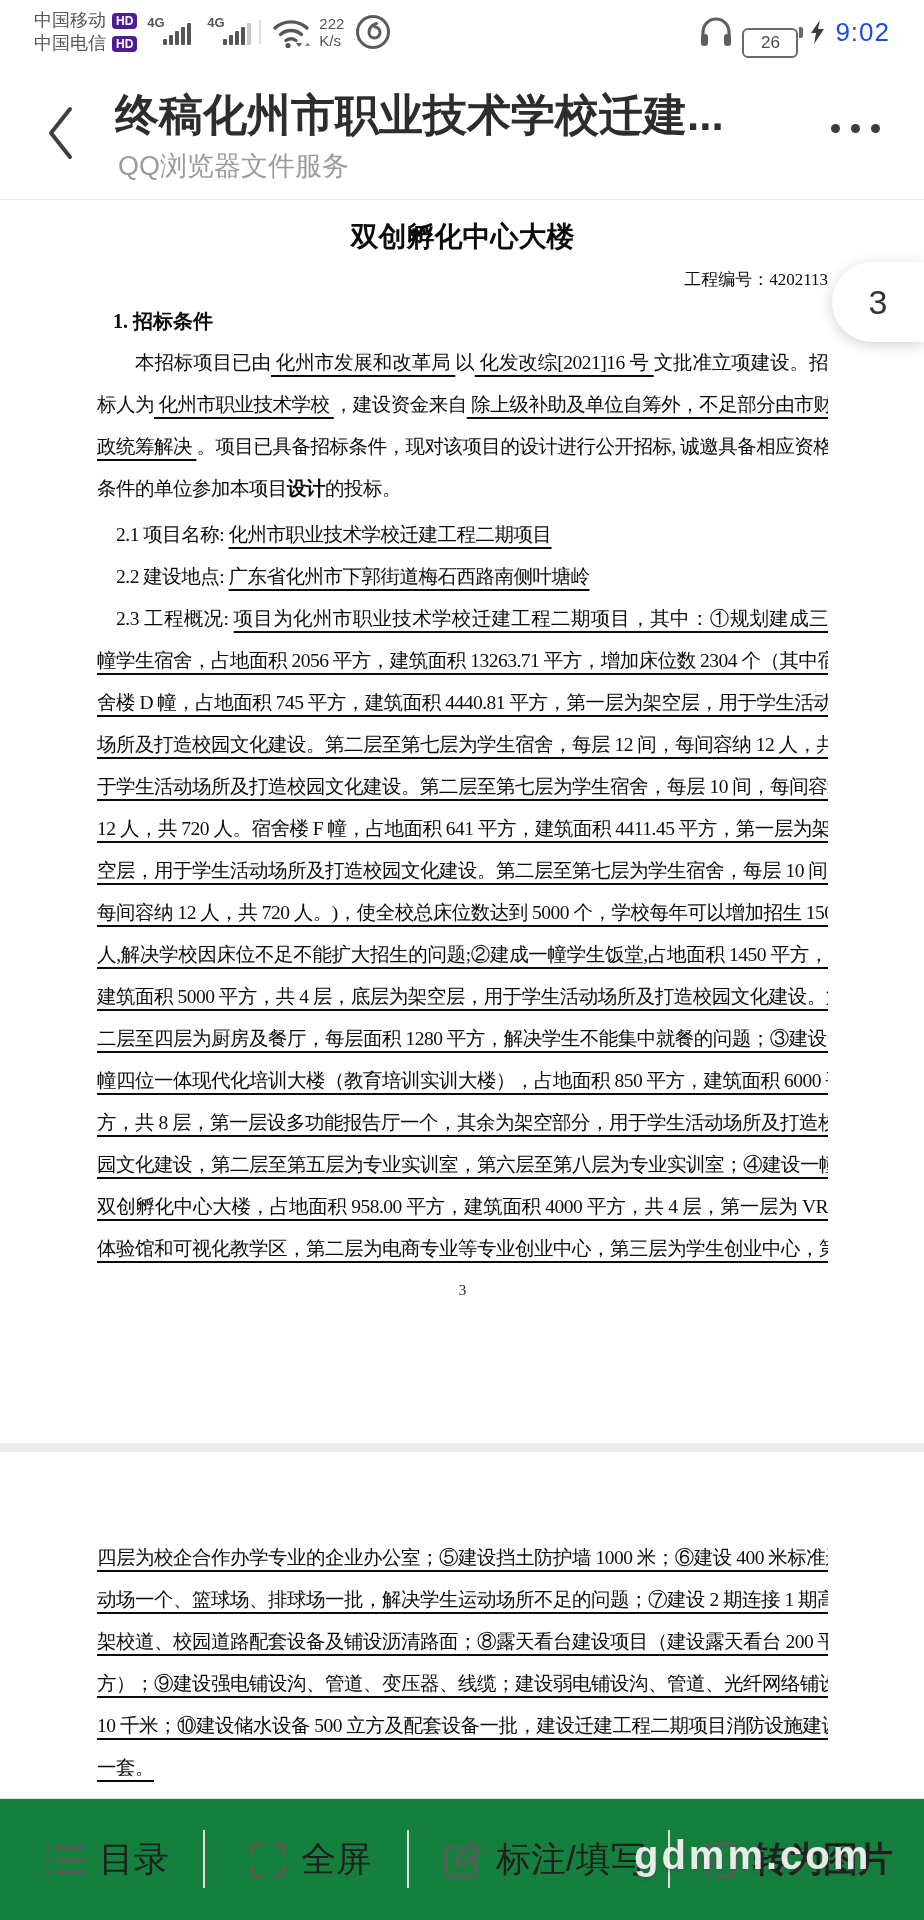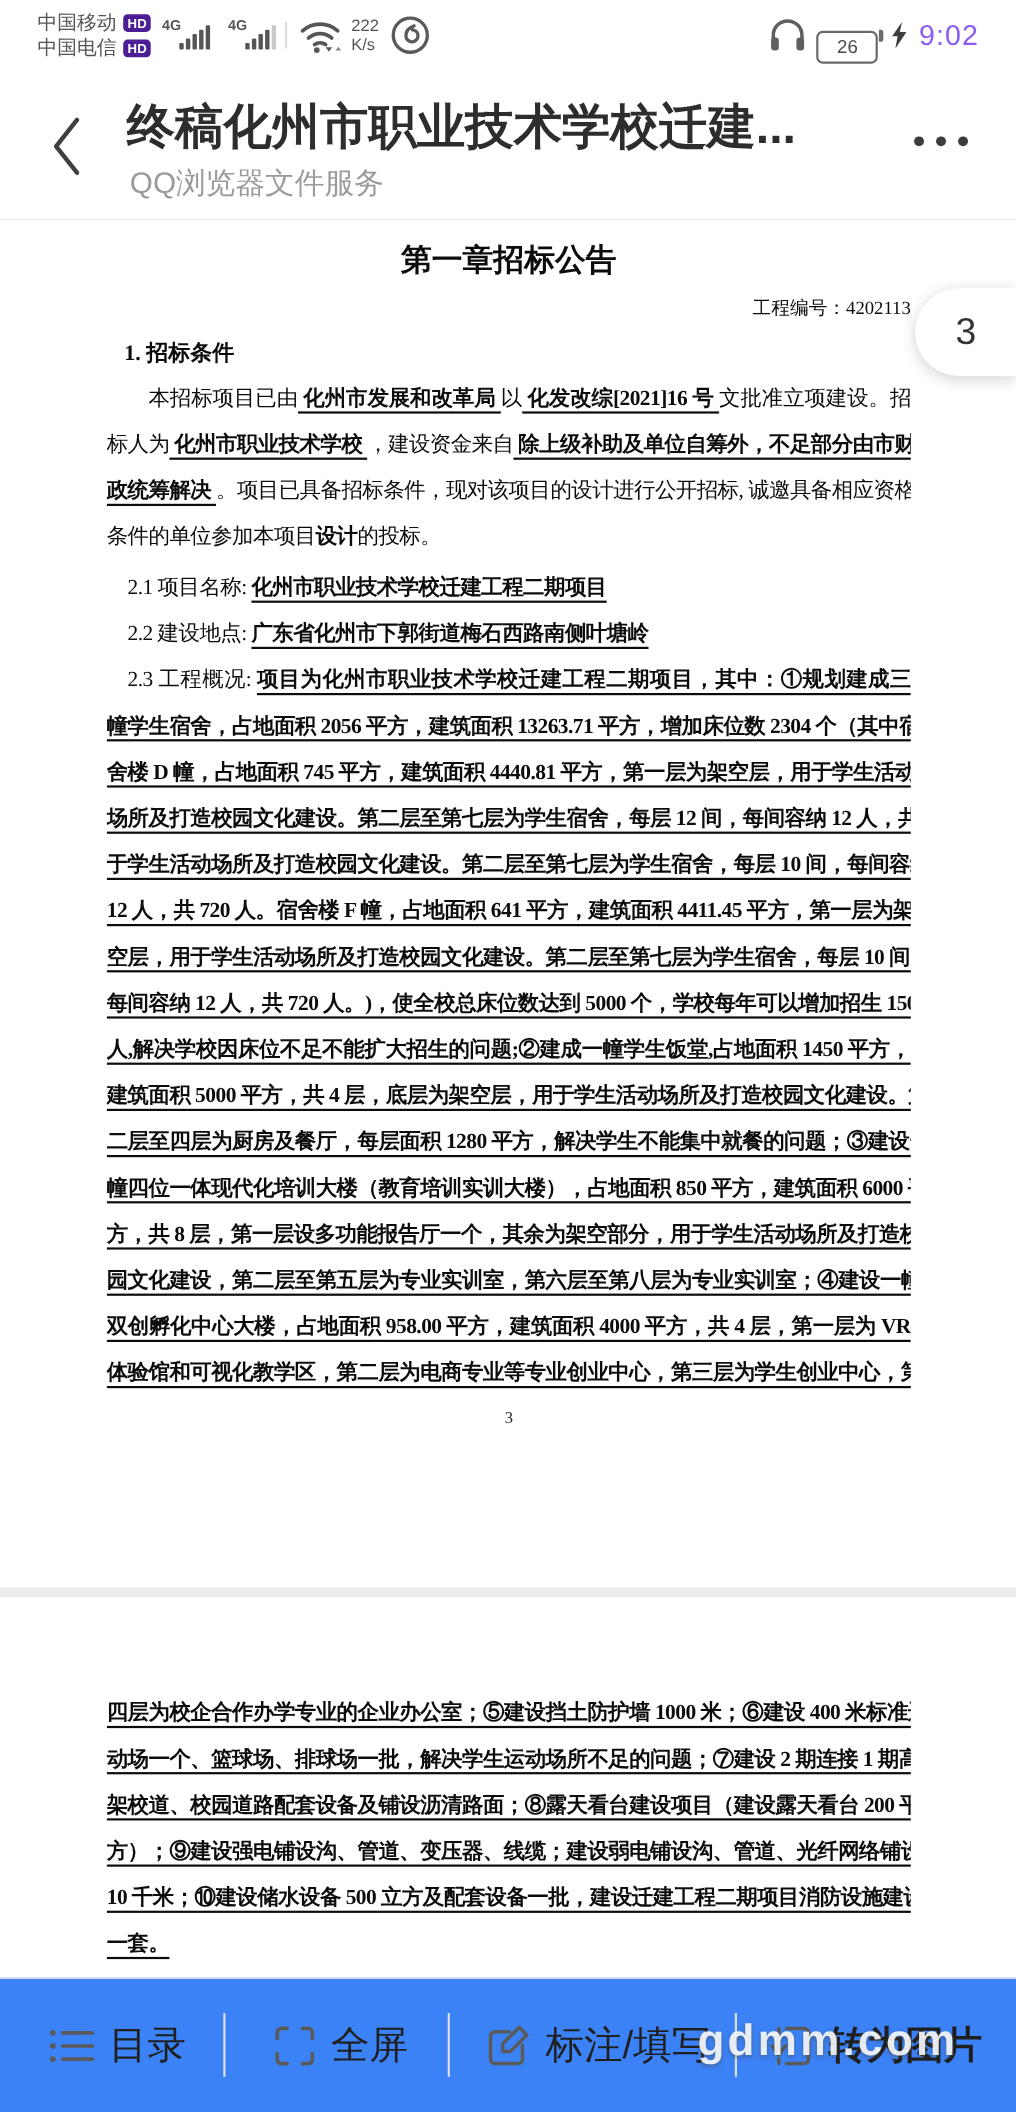--- a/index.html
+++ b/index.html
@@ -22,21 +22,21 @@
   .speed{display:flex;flex-direction:column;align-items:flex-start;margin-left:8px;line-height:17px;}
   .speed .v{font-size:15px;color:#555;}
   .speed .u{font-size:15px;color:#555;}
   .music{margin-left:10px;align-self:center;}
   .sb-spacer{flex:1;}
   .sb-right{display:flex;align-items:center;gap:8px;}
   .battery{display:flex;align-items:center;}
   .batt-body{border:2px solid #6a6a6a;border-radius:6px;width:52px;height:26px;display:flex;
              align-items:center;justify-content:center;font-size:17px;color:#4a4a4a;margin-top:22px;}
   .batt-nub{width:4px;height:11px;background:#6a6a6a;border-radius:0 2px 2px 0;margin-left:1px;}
-  .time{font-size:26px;color:#8b5cf6;margin-left:2px;letter-spacing:1px;}
+  .time{font-size:26px;color:#1d4ed8;margin-left:2px;letter-spacing:1px;}
 
   
   .header{height:140px;position:relative;border-bottom:1px solid #ebebeb;box-sizing:border-box;background:#fff;}
   .back{position:absolute;left:44px;top:44px;width:36px;height:60px;cursor:pointer;}
   .hd-title{position:absolute;left:115px;top:26px;width:660px;font-size:44px;font-weight:600;color:#2d2d2d;
             white-space:nowrap;overflow:hidden;}
   .hd-sub{position:absolute;left:118px;top:88px;font-size:27px;color:#9b9b9b;}
   .menu-dots{position:absolute;right:44px;top:64px;display:flex;gap:11px;cursor:pointer;}
   .menu-dots i{width:9px;height:9px;border-radius:50%;background:#3c3c3c;display:block;}
 
@@ -50,31 +50,31 @@
   .doc-h2{font-size:20px;font-weight:700;line-height:30px;padding-left:16px;}
   .h2-s1{margin-top:14px;}
   .h2-s2{margin-top:4px;}
   .para{margin-top:6px;}
   .items{margin-top:4px;}
   .line{height:42px;line-height:42px;font-size:19.5px;letter-spacing:-0.5px;
         text-align:justify;text-align-last:justify;overflow:hidden;white-space:nowrap;}
   .line.short{text-align-last:left;}
   .seg-n{font-weight:400;}
   .seg-b{font-weight:700;}
-  .seg-u{font-weight:700;text-decoration:underline;text-decoration-thickness:1.5px;text-underline-offset:6px;}
+  .seg-u{font-weight:400;text-decoration:underline;text-decoration-thickness:1.5px;text-underline-offset:6px;}
   .pg-footer{font-size:15px;text-align:center;margin-top:12px;color:#222;}
 
   
   .page-pill{position:absolute;right:0;top:262px;width:92px;height:80px;background:#fff;
              border-radius:44px 0 0 44px;box-shadow:0 3px 14px rgba(0,0,0,0.18);
              display:flex;align-items:center;justify-content:center;z-index:6;cursor:grab;}
   .page-pill span{font-size:34px;color:#333;font-family:"Liberation Sans",sans-serif;}
 
   
-  .toolbar{height:122px;background:#3b82f6;border-top:1px solid #e3e3e3;box-sizing:border-box;position:relative;}
+  .toolbar{height:122px;background:#15803d;border-top:1px solid #e3e3e3;box-sizing:border-box;position:relative;}
   .tb-item{position:absolute;top:0;height:100%;display:flex;align-items:center;gap:13px;cursor:pointer;}
   .tb-item .lbl{font-size:35px;color:#1f1f1f;font-family:"Liberation Sans",sans-serif;white-space:nowrap;}
   .tb-div{position:absolute;top:31px;width:2px;height:58px;background:#dedede;}
   .watermark{position:absolute;left:634px;top:34px;font-size:40px;font-weight:700;letter-spacing:3px;
              color:rgba(255,255,255,0.88);text-shadow:0 2px 4px rgba(70,70,70,0.55);
              z-index:5;pointer-events:none;font-family:"Liberation Sans",sans-serif;}
   svg{display:block;}
 </style>
 </head>
 <body>
@@ -174,21 +174,21 @@
       <i></i>
       <i></i>
     </div>
 </div>
 
 <div class="page-pill">
   <span>3</span>
 </div>
 
 <div class="doc page1">
-  <div class="doc-h1">第一章招标公告</div>
+  <div class="doc-h1">双创孵化中心大楼</div>
   <div class="proj-no">工程编号：4202113</div>
   <div class="doc-h2 h2-s1">1.  招标条件</div>
   <div class="para">
       <div class="line" style="padding-left: 38px;"><span class="seg-n">本招标项目已由</span><span class="seg-u"> 化州市发展和改革局 </span><span class="seg-n">以</span><span class="seg-u"> 化发改综[2021]16 号 </span><span class="seg-n">文批准立项建设。招</span></div>
       <div class="line"><span class="seg-n">标人为</span><span class="seg-u"> 化州市职业技术学校 </span><span class="seg-n">，建设资金来自</span><span class="seg-u"> 除上级补助及单位自筹外，不足部分由市财</span></div>
       <div class="line"><span class="seg-u">政统筹解决 </span><span class="seg-n">。项目已具备招标条件，现对该项目的设计进行公开招标, 诚邀具备相应资格</span></div>
       <div class="line short"><span class="seg-n">条件的单位参加本项目</span><span class="seg-b">设计</span><span class="seg-n">的投标。</span></div>
     </div>
   <div class="items">
       <div class="line short" style="padding-left: 19px;"><span class="seg-n">2.1 项目名称: </span><span class="seg-u">化州市职业技术学校迁建工程二期项目</span></div>

